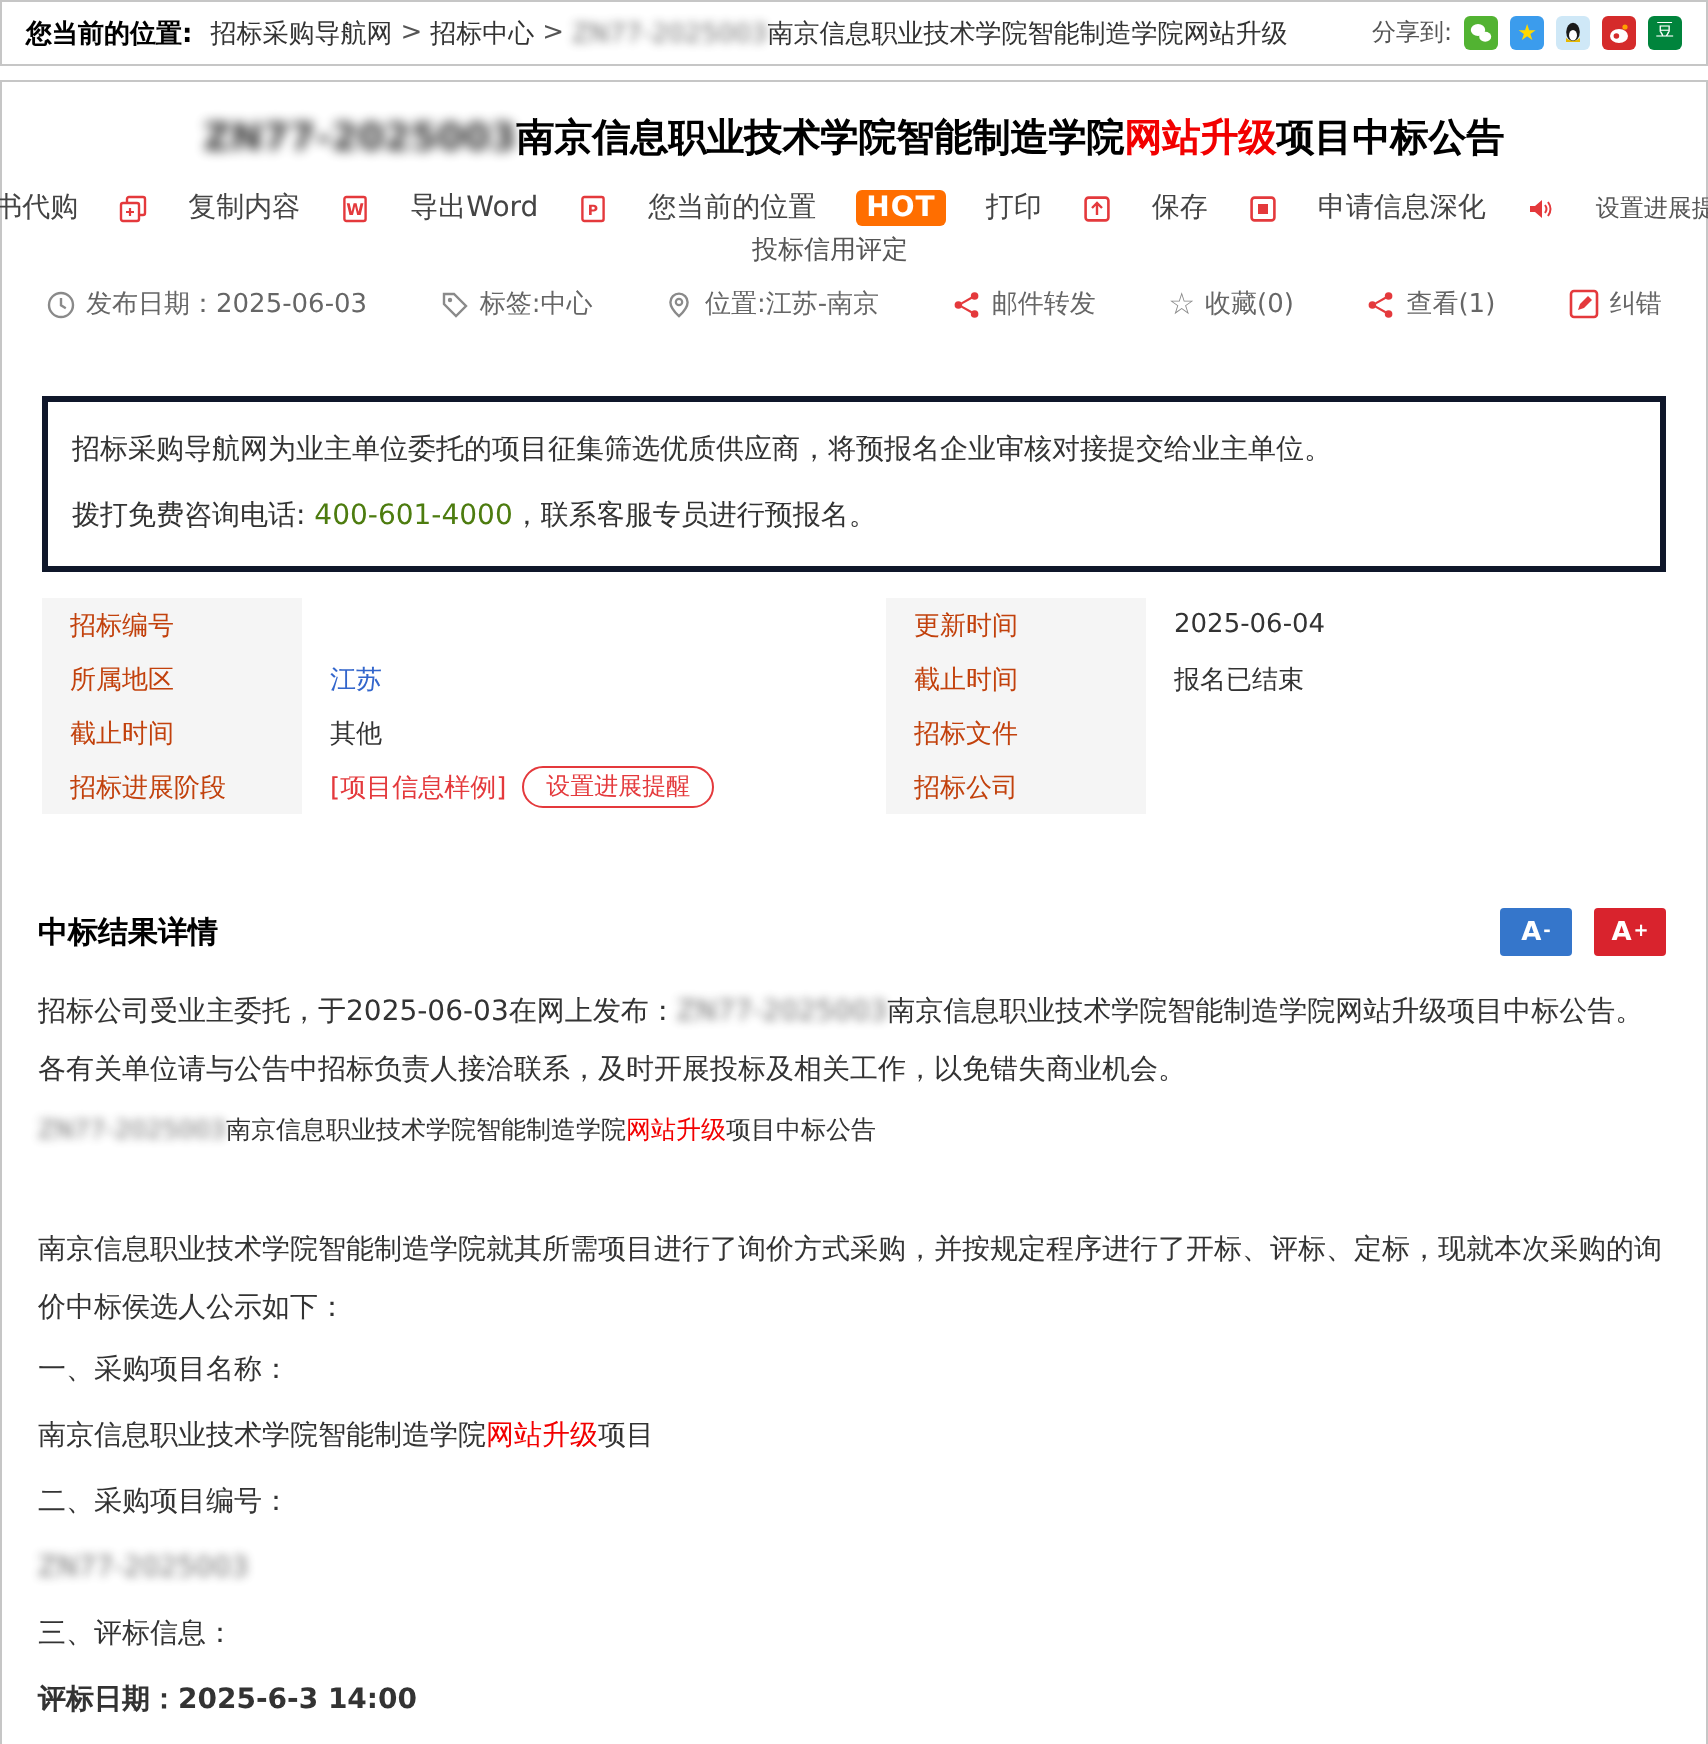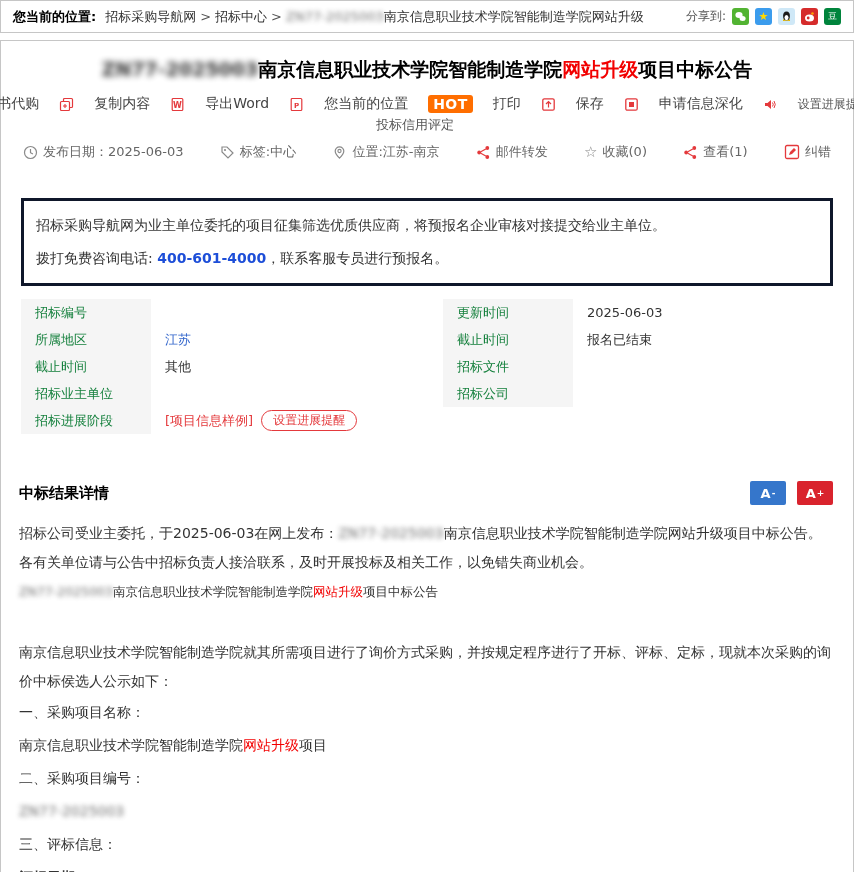--- a/index.html
+++ b/index.html
@@ -32,26 +32,26 @@
   .titem.small { font-size: 12px; color: #555; }
   .hot { background: #ff6e00; color: #fff; font-size: 14px; font-weight: bold; padding: 1px 5px; border-radius: 3px; letter-spacing: .5px; }
   .credit-line { text-align: center; font-size: 13px; color: #555; margin-top: 3px; transform: translateX(-12px); }
 
   .metarow { display: flex; justify-content: space-between; padding: 0 22px; margin-top: 9px; font-size: 13px; color: #666; }
   .mitem { display: inline-flex; align-items: center; gap: 5px; cursor: pointer; white-space: nowrap; }
 
   .notice { border: 3px solid #0f172a; margin: 37px 20px 0; padding: 13px 12px 14px; font-size: 14px; color: #333; }
   .notice p { margin: 0; line-height: 22px; }
   .notice p + p { margin-top: 11px; }
-  .phone { color: #1d4ed8; font-weight: bold; }
+  .phone { color: #4d7c0f; font-weight: normal; }
 
   .tables { display: flex; margin: 13px 20px 0; gap: 32px; align-items: flex-start; }
   .tbl { flex: 1; }
   .trow { display: flex; align-items: stretch; height: 27px; font-size: 13px; }
-  .tlabel { width: 130px; flex: none; background: #f5f5f5; color: #15803d; display: flex; align-items: center; padding-left: 14px; }
+  .tlabel { width: 130px; flex: none; background: #f5f5f5; color: #c2410c; display: flex; align-items: center; padding-left: 14px; }
   .tval { display: flex; align-items: center; gap: 8px; padding-left: 14px; color: #333; }
   .link-blue { color: #3366cc; cursor: pointer; }
   .link-red { color: #e4393c; cursor: pointer; }
   .pill { border: 1px solid #e4393c; color: #e4393c; background: #fff; font-size: 12px; border-radius: 12px; padding: 1px 11px; cursor: pointer; line-height: 17px; }
 
   .secthead { display: flex; align-items: center; margin: 47px 20px 0 18px; }
   .secthead h2 { font-size: 15px; margin: 0; color: #000; font-weight: bold; }
   .fontbtns { margin-left: auto; display: flex; gap: 11px; }
   .fbtn { width: 36px; height: 24px; border-radius: 2px; border: none; color: #fff; font-size: 13px; font-weight: bold; display: flex; align-items: center; justify-content: center; cursor: pointer; font-family: inherit; }
   .fbtn.blue { background: #3576cb; }
@@ -250,35 +250,31 @@
         <span class="tlabel">所属地区</span>
         <span class="tval">
             <a class="link-blue">江苏</a>
           </span>
       </div>
       <div class="trow">
         <span class="tlabel">截止时间</span>
         <span class="tval">其他</span>
       </div>
       <div class="trow">
-        <span class="tlabel">招标业主单位</span>
-        <span class="tval"></span>
-      </div>
-      <div class="trow">
         <span class="tlabel">招标进展阶段</span>
         <span class="tval">
           <a class="link-red">[项目信息样例]</a>
           <button class="pill">设置进展提醒</button>
         </span>
       </div>
     </div>
     <div class="tbl">
       <div class="trow">
         <span class="tlabel">更新时间</span>
-        <span class="tval">2025-06-03</span>
+        <span class="tval">2025-06-04</span>
       </div>
       <div class="trow">
         <span class="tlabel">截止时间</span>
         <span class="tval">报名已结束</span>
       </div>
       <div class="trow">
         <span class="tlabel">招标文件</span>
         <span class="tval"></span>
       </div>
       <div class="trow">

